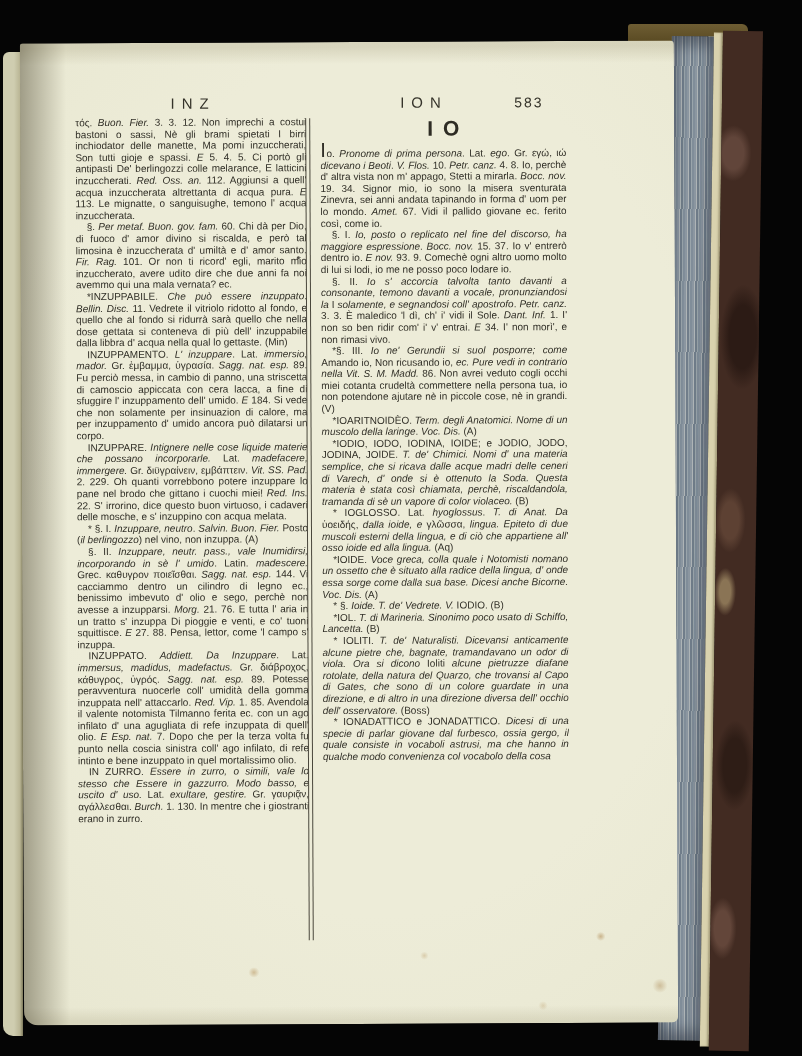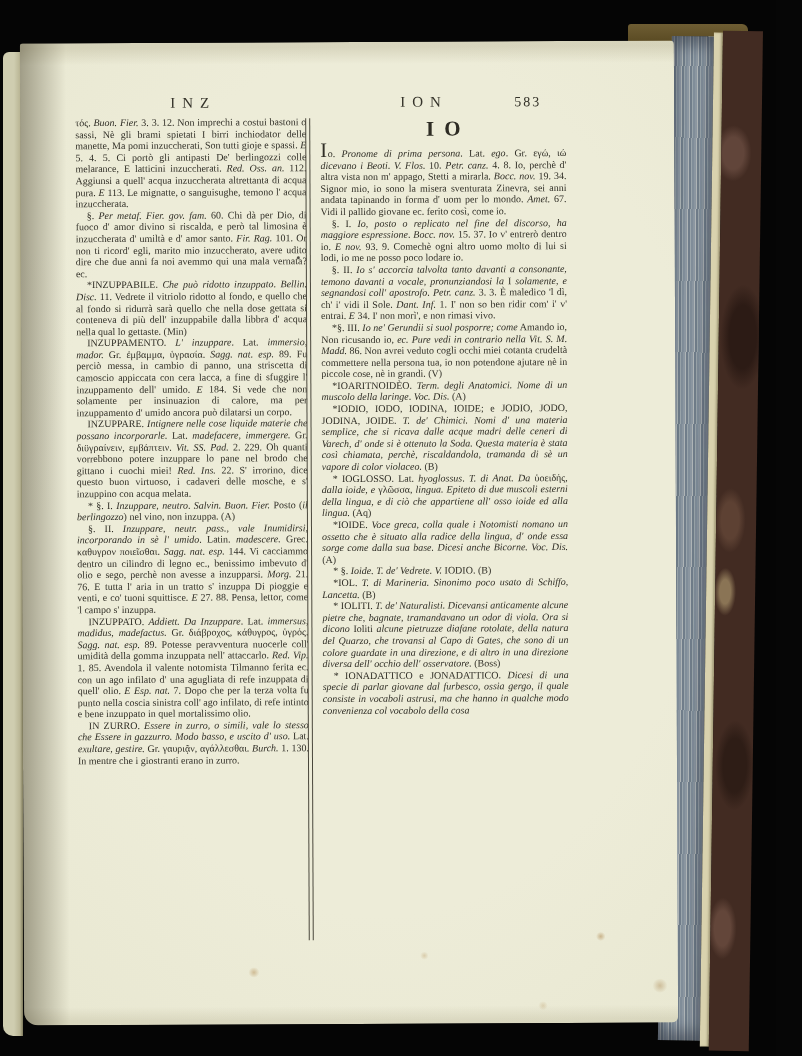--- a/index.html
+++ b/index.html
@@ -1,17 +1,17 @@
 <!DOCTYPE html>
 <html><head>
 <meta charset="utf-8">
 <style>
   html,body{margin:0;padding:0;background:#060606;}
-  .scene{position:relative;width:728px;height:1056px;background:#050505;overflow:hidden;
-         font-family:Liberation Serif, serif;padding-left:48px;}
+  .scene{position:relative;width:802px;height:1056px;background:#050505;overflow:hidden;
+         font-family:Liberation Sans, sans-serif;}
   
   .cover-top-band{position:absolute;left:628px;top:24px;width:120px;height:22px;
     background:linear-gradient(180deg,#6e5d33,#55461f);border-radius:3px 6px 0 0;}
   
   .book-edge{position:absolute;left:672px;top:30px;width:96px;height:1022px;
     transform:rotate(0.8deg);transform-origin:top left;}
   .edge-stack{position:absolute;left:0;top:6px;width:42px;height:1004px;
     background:repeating-linear-gradient(90deg,#8b96a0 0 2px,#aeb4b6 2px 3px,#707d8a 3px 5px,#9aa5ab 5px 6px,#808d99 6px 8px);
     box-shadow:inset 0 10px 14px rgba(40,45,55,.45), inset 0 -10px 14px rgba(40,45,55,.45);}
   .edge-strip{position:absolute;left:42px;top:2px;width:9px;height:1014px;background:#d9d2ae;
@@ -78,22 +78,22 @@
 
   <div class="page">
     <div class="gutter-shadow"></div>
 
     <div class="running-title running-left">INZ</div>
     <div class="running-title running-right">ION</div>
     <div class="page-number">583</div>
 
     <div class="col col-left">
         <p class="para noindent">τός. <i>Buon. Fier.</i> 3. 3. 12. Non imprechi a costui bastoni o sassi, Nè gli brami spietati I birri inchiodator delle manette, Ma pomi inzuccherati, Son tutti gioje e spassi. <i>E</i> 5. 4. 5. Ci portò gli antipasti De' berlingozzi colle melarance, E latticini inzuccherati. <i>Red. Oss. an.</i> 112. Aggiunsi a quell' acqua inzuccherata altrettanta di acqua pura. <i>E</i> 113. Le mignatte, o sanguisughe, temono l' acqua inzuccherata.</p>
-        <p class="para">§. <i>Per metaf. Fier. gov. fam.</i> 60. Chi dà per Dio, di fuoco d' amor divino si riscalda, e però tal limosina è inzuccherata d' umiltà e d' amor santo. <i>Fir. Rag.</i> 101. Or non ti ricord' egli, marito mio inzuccherato, avere udito dire che due anni fa noi avemmo qui una mala vernata? ec.</p>
-        <p class="para">*INZUPPABILE. <i>Che può ridotto inzuppato</i>. <i>Bellin. Disc.</i> 11. Vedrete il vitriolo ridotto al fondo, e quello che al fondo si ridurrà sarà quello che nella dose gettata si conteneva di più dell' inzuppabile dalla libbra d' acqua nella qual lo gettaste. (Min)</p>
+        <p class="para">§. <i>Per metaf. Buon. gov. fam.</i> 60. Chi dà per Dio, di fuoco d' amor divino si riscalda, e però tal limosina è inzuccherata d' umiltà e d' amor santo. <i>Fir. Rag.</i> 101. Or non ti ricord' egli, marito mio inzuccherato, avere udito dire che due anni fa noi avemmo qui una mala vernata? ec.</p>
+        <p class="para">*INZUPPABILE. <i>Che può essere inzuppato</i>. <i>Bellin. Disc.</i> 11. Vedrete il vitriolo ridotto al fondo, e quello che al fondo si ridurrà sarà quello che nella dose gettata si conteneva di più dell' inzuppabile dalla libbra d' acqua nella qual lo gettaste. (Min)</p>
         <p class="para">INZUPPAMENTO. <i>L' inzuppare</i>. Lat. <i>immersio, mador.</i> Gr. ἐμβαμμα, ὑγρασία. <i>Sagg. nat. esp.</i> 89. Fu perciò messa, in cambio di panno, una striscetta di camoscio appiccata con cera lacca, a fine di sfuggire l' inzuppamento dell' umido. <i>E</i> 184. Si vede che non solamente per insinuazion di calore, ma per inzuppamento d' umido ancora può dilatarsi un corpo.</p>
         <p class="para">INZUPPARE. <i>Intignere nelle cose liquide materie che possano incorporarle.</i> Lat. <i>madefacere, immergere.</i> Gr. διϋγραίνειν, εμβάπτειν. <i>Vit. SS. Pad.</i> 2. 229. Oh quanti vorrebbono potere inzuppare lo pane nel brodo che gittano i cuochi miei! <i>Red. Ins.</i> 22. S' irrorino, dice questo buon virtuoso, i cadaveri delle mosche, e s' inzuppino con acqua melata.</p>
         <p class="para">* §. I. <i>Inzuppare, neutro</i>. <i>Salvin. Buon. Fier.</i> Posto (<i>il berlingozzo</i>) nel vino, non inzuppa. (A)</p>
         <p class="para">§. II. <i>Inzuppare, neutr. pass., vale Inumidirsi, incorporando in sè l' umido</i>. Latin. <i>madescere.</i> Grec. καθυγρον ποιεῖσθαι. <i>Sagg. nat. esp.</i> 144. Vi cacciammo dentro un cilindro di legno ec., benissimo imbevuto d' olio e sego, perchè non avesse a inzupparsi. <i>Morg.</i> 21. 76. E tutta l' aria in un tratto s' inzuppa Di pioggie e venti, e co' tuoni squittisce. <i>E</i> 27. 88. Pensa, lettor, come 'l campo s' inzuppa.</p>
         <p class="para">INZUPPATO. <i>Addiett. Da Inzuppare</i>. Lat. <i>immersus, madidus, madefactus.</i> Gr. διάβροχος, κάθυγρος, ὑγρός. <i>Sagg. nat. esp.</i> 89. Potesse peravventura nuocerle coll' umidità della gomma inzuppata nell' attaccarlo. <i>Red. Vip.</i> 1. 85. Avendola il valente notomista Tilmanno ferita ec. con un ago infilato d' una agugliata di refe inzuppata di quell' olio. <i>E Esp. nat.</i> 7. Dopo che per la terza volta fu punto nella coscia sinistra coll' ago infilato, di refe intinto e bene inzuppato in quel mortalissimo olio.</p>
         <p class="para">IN ZURRO. <i>Essere in zurro, o simili, vale lo stesso che Essere in gazzurro. Modo basso, e uscito d' uso.</i> Lat. <i>exultare, gestire.</i> Gr. γαυριᾷν, αγάλλεσθαι. <i>Burch.</i> 1. 130. In mentre che i giostranti erano in zurro.</p>
       </div>
 
     <div class="divider"></div>
 

